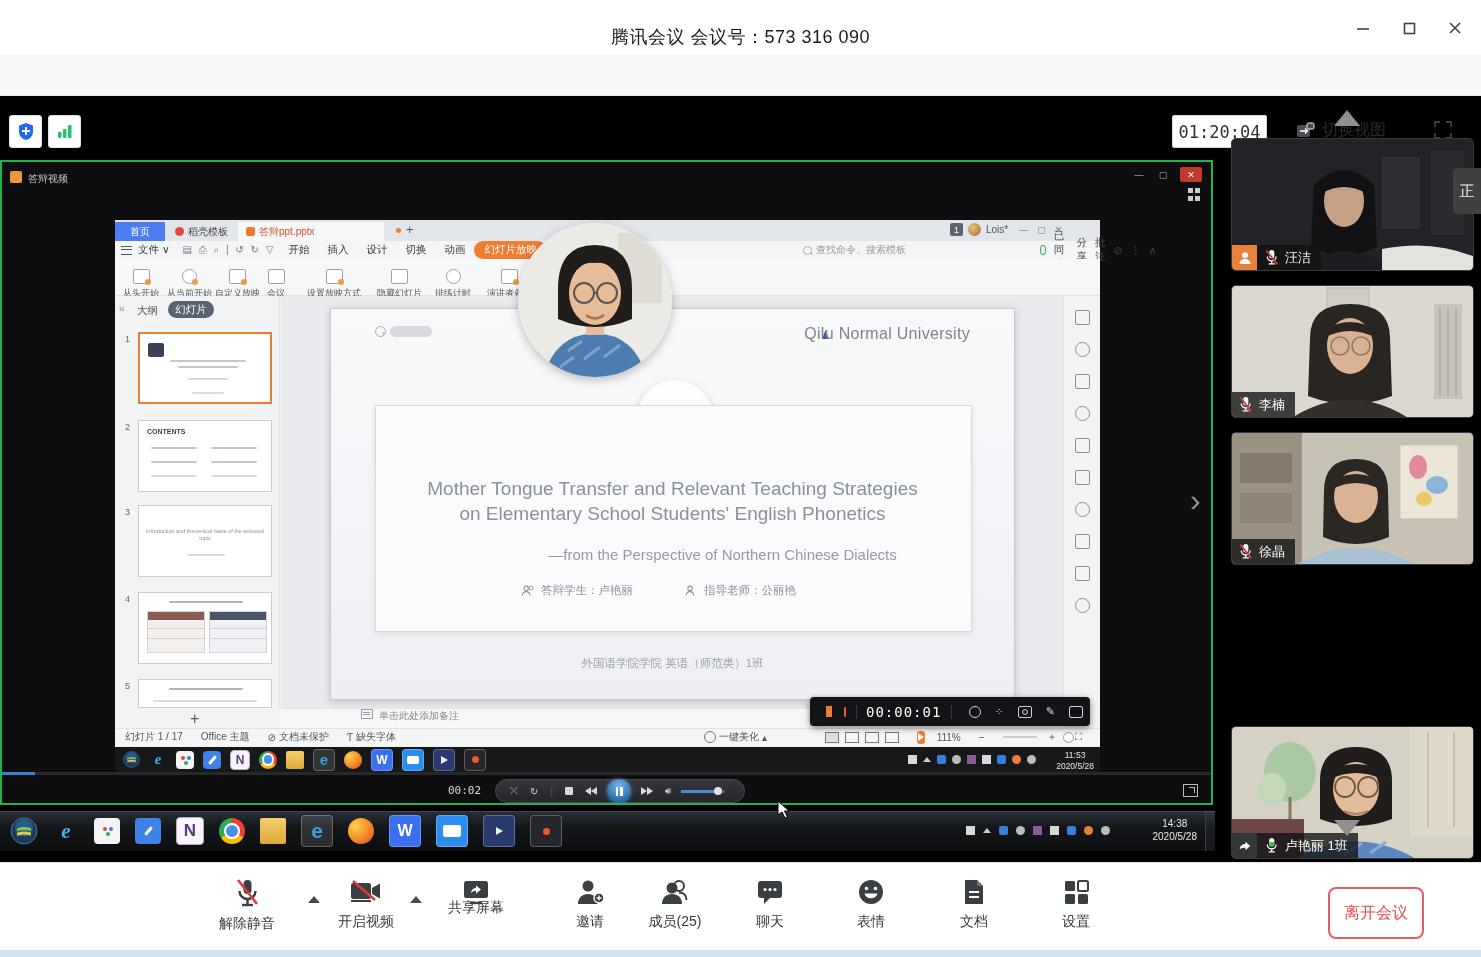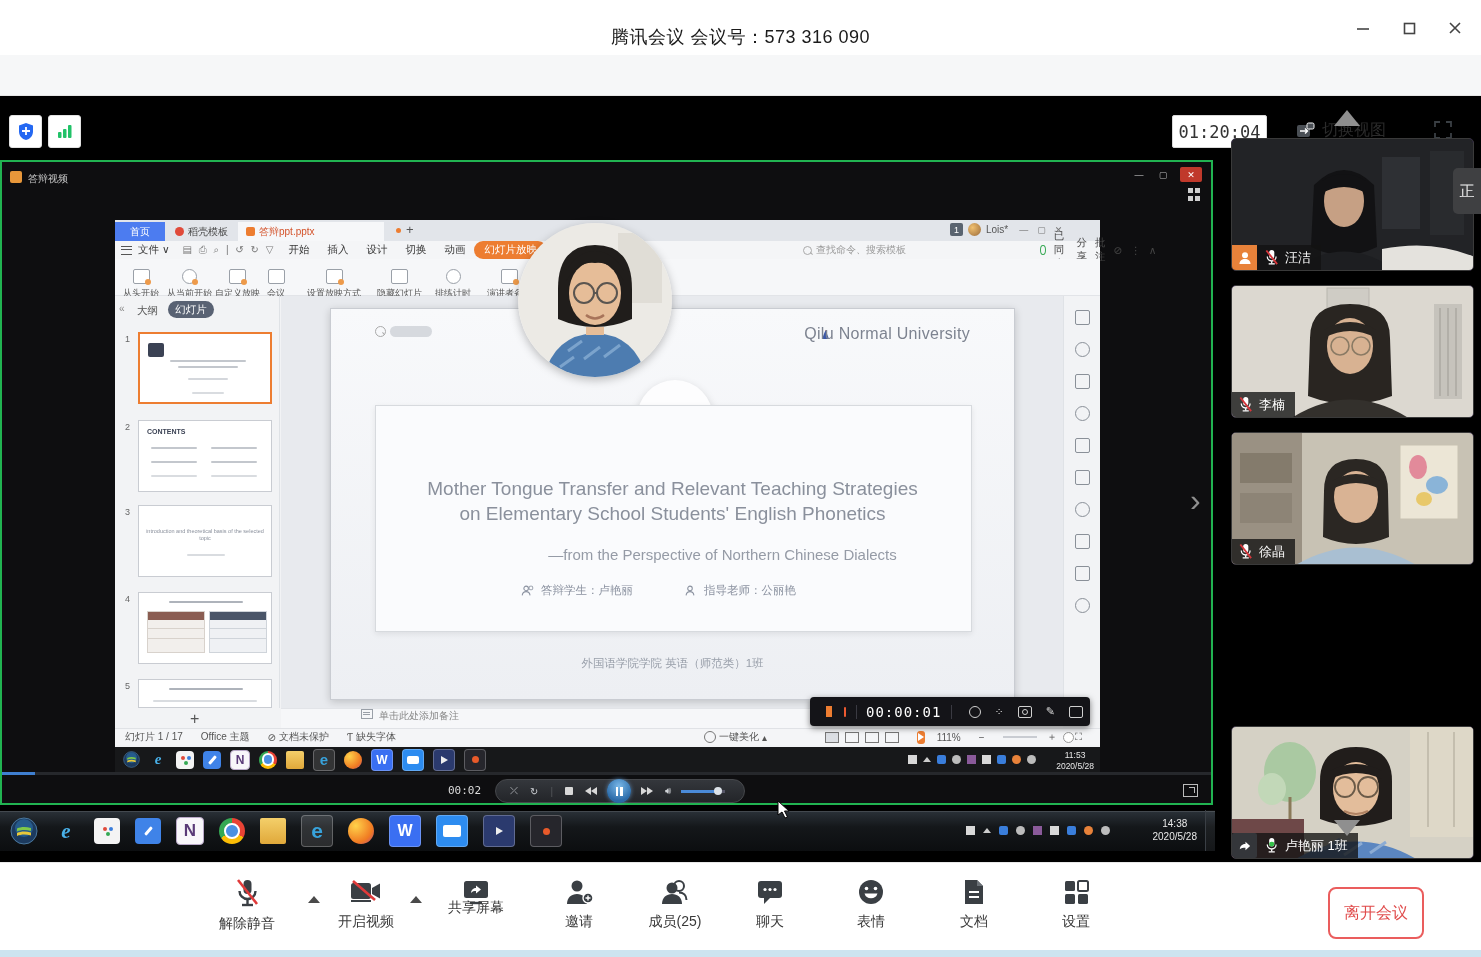--- a/index.html
+++ b/index.html
@@ -839,21 +839,21 @@
   <div class="a cbtn" style="left:434px">
     <svg width="30" height="28" viewBox="0 0 30 28">
       <rect x="3" y="3" width="24" height="17" rx="2.5" fill="#3a3f44"></rect>
       <path d="M10 15c.3-3.6 2.6-5 5-5.1V7.5l5 4-5 4v-2.4c-2 0-3.6.3-5 1.9Z" fill="#fff"></path>
       <line x1="9" y1="25" x2="21" y2="25" stroke="#3a3f44" stroke-width="2.4"></line>
     </svg>
     <span class="lb"></span>
     <span class="lb" style="margin-top:-21px">共享屏幕</span>
   </div>
 
-  <div class="a cbtn" style="left:537px">
+  <div class="a cbtn" style="left:548px">
     <svg width="30" height="28" viewBox="0 0 30 28">
       <circle cx="13" cy="8" r="5.5" fill="#3a3f44"></circle>
       <path d="M3 26c0-6.5 4.5-10 10-10s10 3.5 10 10Z" fill="#3a3f44"></path>
       <circle cx="24" cy="20" r="5" fill="#3a3f44" stroke="#fff" stroke-width="1.4"></circle>
       <path d="M24 17.5v5M21.5 20h5" stroke="#fff" stroke-width="1.4"></path>
     </svg>
     <span class="lb">邀请</span>
   </div>
 
   <div class="a cbtn" style="left:633px">

